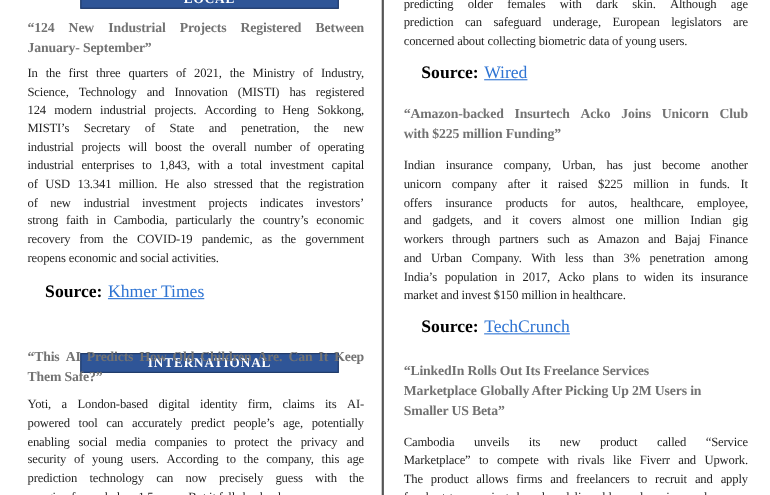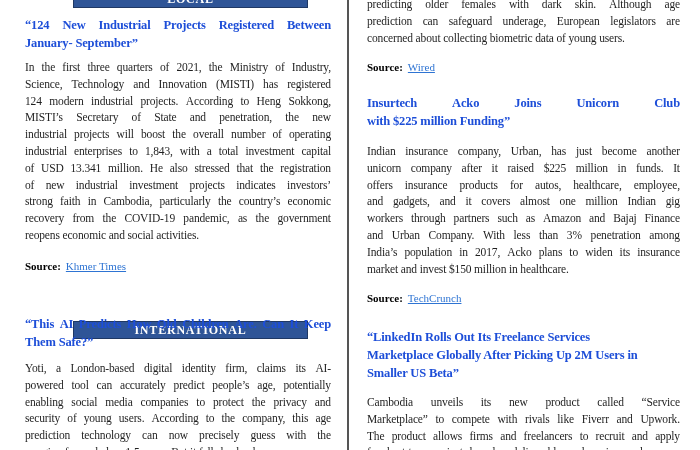--- a/index.html
+++ b/index.html
@@ -56,30 +56,30 @@
     letter-spacing: -0.15px;
   }
   .tline.just {
     display: flex;
     justify-content: space-between;
   }
   .title .tline {
     height: 18px; line-height: 18px;
     font-weight: bold;
     font-size: 12.5px;
-    color: #1d4ed8;
+    color: #737373;
   }
   .bodyp .tline {
     height: 16.8px; line-height: 16.8px;
     font-size: 11.5px;
   }
 
   .source {
-    position: absolute; left: 0;
-    font-size: 11px;
+    position: absolute; left: 16px;
+    font-size: 16px;
     height: 16px; line-height: 16px;
     white-space: nowrap;
   }
   .srclabel { font-weight: bold; color: #000000; margin-right: 5px; }
   .srclink {
     color: var(--link-color);
     text-decoration: underline;
     cursor: pointer;
   }
 
@@ -339,20 +339,21 @@
         </div>
         <div class="tline">concerned about collecting biometric data of young users.</div>
       </div>
 
     <div class="source sw">
       <span class="srclabel">Source:</span><a class="srclink" href="#">Wired</a>
     </div>
 
     <div class="block title t3">
         <div class="tline just">
+          <span>“Amazon-backed</span>
           <span>Insurtech</span>
           <span>Acko</span>
           <span>Joins</span>
           <span>Unicorn</span>
           <span>Club</span>
         </div>
         <div class="tline">with $225 million Funding”</div>
       </div>
 
     <div class="block bodyp b3">

